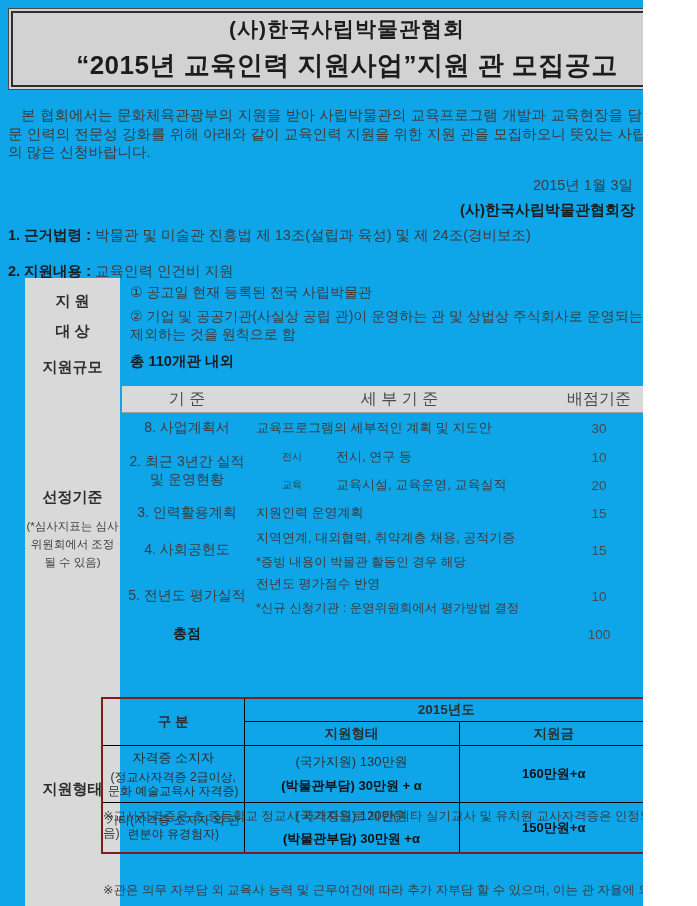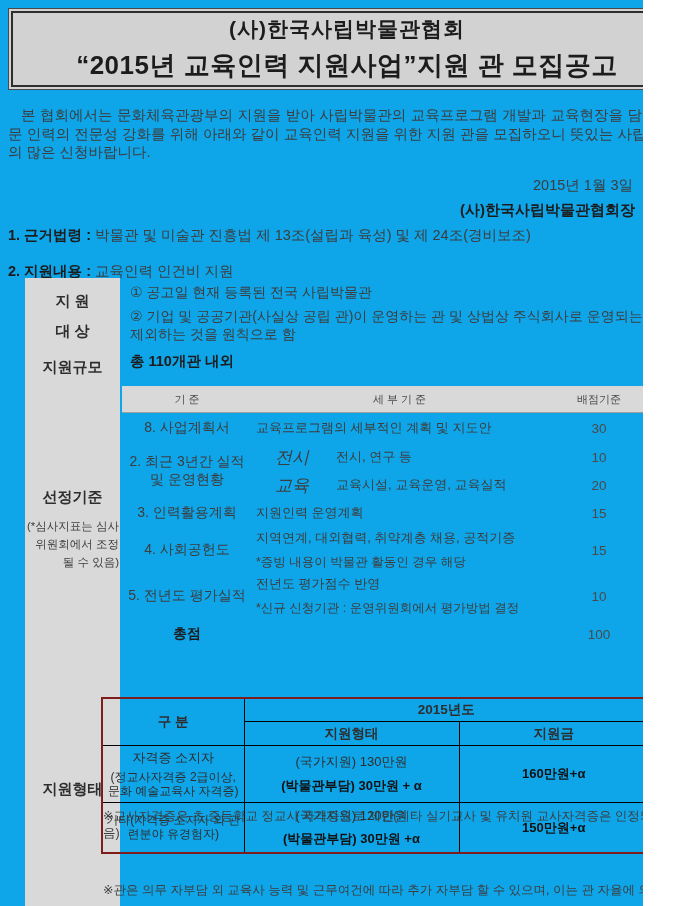--- a/index.html
+++ b/index.html
@@ -27,37 +27,37 @@
   .sig-line{position:absolute;right:8px;top:201px;font-size:15px;font-weight:bold;color:#1c1c1c;}
   
   .law-item{position:absolute;left:8px;width:684px;font-size:14.5px;color:#3d3d3d;}
   .law-item .lbl{font-weight:bold;color:#1c1c1c;}
   
   .side-col{
     position:absolute;left:25px;top:278px;width:95px;height:628px;background:#d9d9d9;
   }
   .side-label{position:absolute;width:95px;text-align:center;font-weight:bold;color:#2e2e2e;font-size:15px;}
   .side-note{
-    position:absolute;top:240px;left:1px;width:93px;text-align:right;
+    position:absolute;top:240px;left:1px;width:93px;text-align:center;
     font-size:11.5px;font-weight:normal;color:#3d3d3d;line-height:1.55;
   }
   .c1{position:absolute;left:130px;width:560px;font-size:14px;color:#3d3d3d;line-height:1.3;}
   .scale-text{font-weight:bold;color:#1c1c1c;font-size:14.5px;}
   
   table.criteria{
     position:absolute;left:122px;top:386px;width:529px;border-collapse:collapse;table-layout:fixed;
     font-size:13.5px;color:#3d3d3d;
   }
   table.criteria th{
-    background:#d9d9d9;font-weight:normal;color:#4a4a4a;font-size:11px;
+    background:#d9d9d9;font-weight:normal;color:#4a4a4a;font-size:16px;
     border-bottom:1px solid #9e9e9e;height:26px;text-align:center;padding:0;
   }
   table.criteria td{padding:0 2px;vertical-align:middle;}
   table.criteria .lab{text-align:center;font-size:14px;}
-  table.criteria .sub-name{text-align:center;font-size:17px;font-style:italic;}
+  table.criteria .sub-name{text-align:center;font-size:10px;}
   table.criteria .det{text-align:left;padding-left:4px;font-size:13px;}
   table.criteria .sc{text-align:center;font-size:13.5px;color:#4a4a4a;}
   table.criteria .note-line{font-size:12.5px;margin-top:7px;}
   tr.cr-r1 td{height:30px;}
   tr.cr-r2a td{height:28px;}
   tr.cr-r2b td{height:28px;}
   tr.cr-r3 td{height:28px;}
   tr.cr-r4 td{height:46px;}
   tr.cr-r5 td{height:46px;}
   tr.cr-total td{height:30px;}

